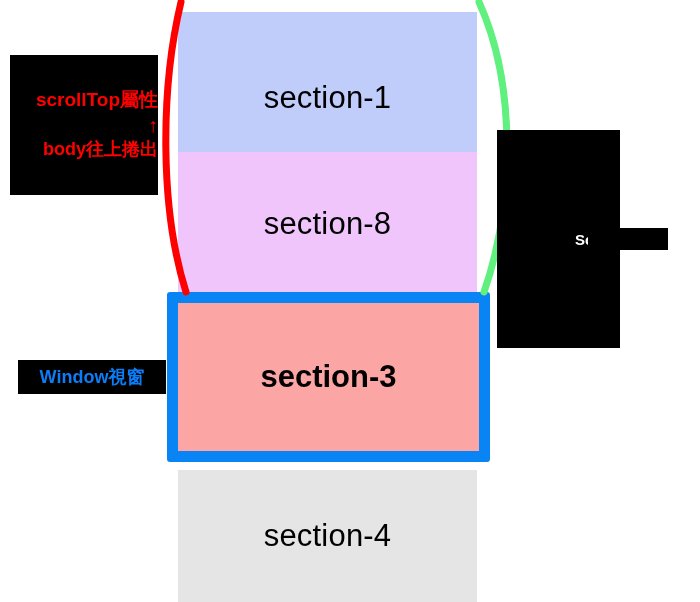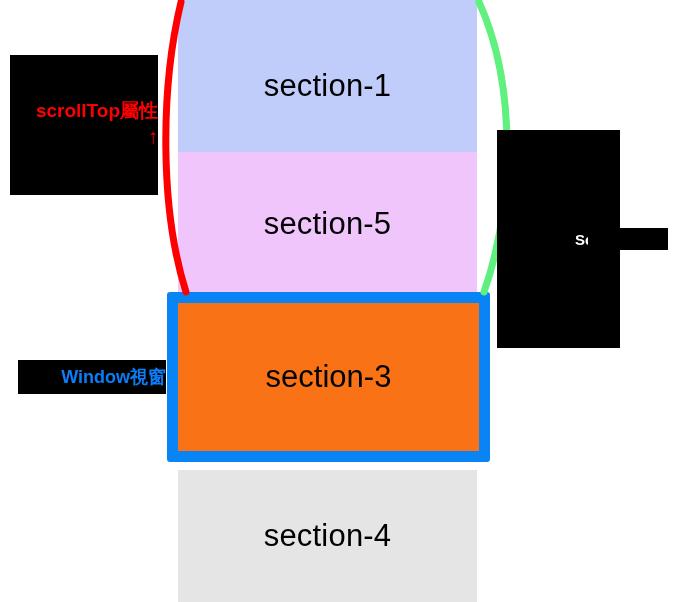--- a/index.html
+++ b/index.html
@@ -24,21 +24,21 @@
     left: 178px;
     width: 299px;
     display: flex;
     align-items: center;
     justify-content: center;
     font-size: 31px;
     color: #000000;
     letter-spacing: 0.2px;
     box-sizing: border-box;
   }
-  #section-1 { top: 0px;   height: 172px; background: #c0ccfa; }
+  #section-1 { top: 12px;   height: 172px; background: #c0ccfa; }
   #section-2 { top: 152px; height: 143px; background: #efc5fc; }
   #section-4 { top: 470px; height: 132px; background: #e5e5e5; }
 
   
   #viewport-frame {
     position: absolute;
     left: 167px;
     top: 292px;
     width: 323px;
     height: 170px;
@@ -48,21 +48,22 @@
     border-radius: 3px;
   }
   #section-3 {
     position: absolute;
     left: 0; top: 0; right: 0; bottom: 0;
     display: flex;
     align-items: center;
     justify-content: center;
     font-size: 31px;
     color: #000000;
-    background: #f97316;
+    background: #fca5a5;
+    font-weight: bold;
   }
 
   
   #curves {
     position: absolute;
     left: 0; top: 0;
     width: 700px;
     height: 602px;
     pointer-events: none;
   }
@@ -104,21 +105,21 @@
     line-height: 1.22;
   }
 
   #window-callout {
     left: 18px;
     top: 360px;
     width: 148px;
     height: 34px;
     display: flex;
     align-items: center;
-    justify-content: flex-end;
+    justify-content: center;
   }
   #window-callout .label {
     color: #0a7df7;
     font-size: 18px;
     font-weight: bold;
     white-space: nowrap;
   }
 
   #scrollheight-callout {
     left: 497px;
@@ -152,41 +153,42 @@
 </head>
 <body>
 
 <div id="canvas">
 
   <div class="section" id="section-1">
     <span>section-1</span>
   </div>
 
   <div class="section" id="section-2">
-    <span>section-5</span>
+    <span>section-8</span>
   </div>
 
   <div class="section" id="section-4">
     <span>section-4</span>
   </div>
 
   <div id="viewport-frame">
     <div id="section-3">
       <span>section-3</span>
     </div>
   </div>
 
   <svg id="curves" viewBox="0 0 700 602">
     <path d="M 181 2 C 160 90, 160 210, 186 292" fill="none" stroke="#ff0000" stroke-width="7" stroke-linecap="round"></path>
     <path d="M 479 2 C 519 90, 512 212, 484 292" fill="none" stroke="#5ff07d" stroke-width="7" stroke-linecap="round"></path>
   </svg>
 
   <div class="callout" id="scrolltop-callout">
     <div class="line">scrollTop屬性</div>
     <div class="arrow-up">↑</div>
+    <div class="sub">body往上捲出</div>
   </div>
 
   <div class="callout" id="window-callout">
     <span class="label">Window視窗</span>
   </div>
 
   <div class="callout" id="scrollheight-callout">
     <span class="label">Sc</span>
   </div>
   <div id="scrollheight-redaction"></div>

